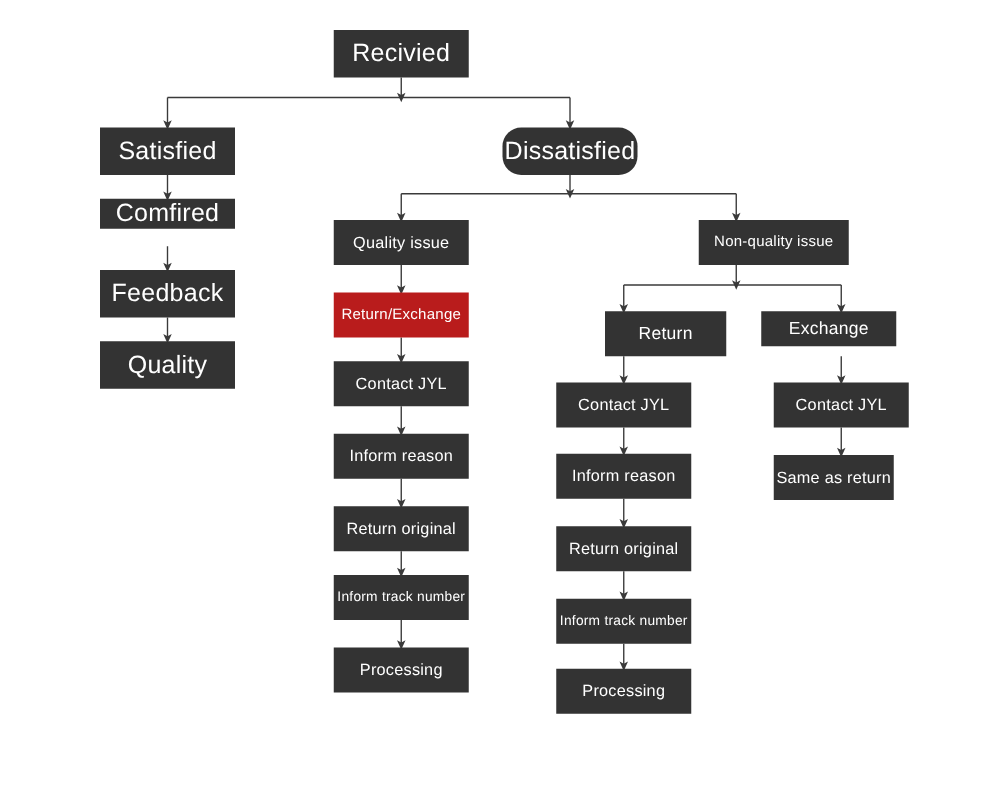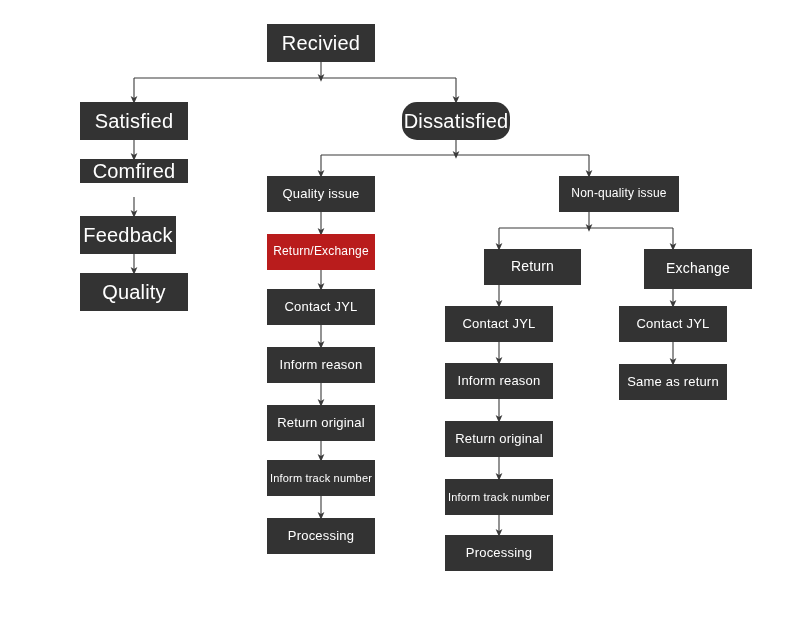--- a/index.html
+++ b/index.html
@@ -94,33 +94,33 @@
       <line x1="673" y1="285" x2="673" y2="304" marker-end="url(#ah)"></line>
       <line x1="673" y1="342" x2="673" y2="362" marker-end="url(#ah)"></line>
     </g>
   </svg>
 
   <div id="nodes">
       <div class="node fs-15" style="left: 267px; top: 24px; width: 108px; height: 38px; background: rgb(51, 51, 51); color: rgb(255, 255, 255);">Recivied</div>
       <div class="node fs-15" style="left: 80px; top: 102px; width: 108px; height: 38px; background: rgb(51, 51, 51); color: rgb(255, 255, 255);">Satisfied</div>
       <div class="node fs-15" style="left: 402px; top: 102px; width: 108px; height: 38px; background: rgb(51, 51, 51); color: rgb(255, 255, 255); border-radius: 15px;">Dissatisfied</div>
       <div class="node fs-15" style="left: 80px; top: 159px; width: 108px; height: 24px; background: rgb(51, 51, 51); color: rgb(255, 255, 255);">Comfired</div>
-      <div class="node fs-15" style="left: 80px; top: 216px; width: 96px; height: 38px; background: rgb(51, 51, 51); color: rgb(255, 255, 255);">Feedback</div>
+      <div class="node fs-15" style="left: 80px; top: 216px; width: 108px; height: 38px; background: rgb(51, 51, 51); color: rgb(255, 255, 255);">Feedback</div>
       <div class="node fs-15" style="left: 80px; top: 273px; width: 108px; height: 38px; background: rgb(51, 51, 51); color: rgb(255, 255, 255);">Quality</div>
       <div class="node fs-13" style="left: 267px; top: 176px; width: 108px; height: 36px; background: rgb(51, 51, 51); color: rgb(255, 255, 255);">Quality issue</div>
       <div class="node fs-12" style="left: 535px; top: 176px; width: 120px; height: 36px; background: rgb(51, 51, 51); color: rgb(255, 255, 255); margin-left: 24px;">Non-quality issue</div>
       <div class="node fs-12" style="left: 267px; top: 234px; width: 108px; height: 36px; background: #b91c1c; color: rgb(255, 255, 255);">Return/Exchange</div>
       <div class="node fs-13" style="left: 267px; top: 289px; width: 108px; height: 36px; background: rgb(51, 51, 51); color: rgb(255, 255, 255);">Contact JYL</div>
       <div class="node fs-13" style="left: 267px; top: 347px; width: 108px; height: 36px; background: rgb(51, 51, 51); color: rgb(255, 255, 255);">Inform reason</div>
       <div class="node fs-13" style="left: 267px; top: 405px; width: 108px; height: 36px; background: rgb(51, 51, 51); color: rgb(255, 255, 255);">Return original</div>
       <div class="node fs-11" style="left: 267px; top: 460px; width: 108px; height: 36px; background: rgb(51, 51, 51); color: rgb(255, 255, 255);">Inform track number</div>
       <div class="node fs-13" style="left: 267px; top: 518px; width: 108px; height: 36px; background: rgb(51, 51, 51); color: rgb(255, 255, 255);">Processing</div>
       <div class="node fs-14" style="left: 445px; top: 249px; width: 97px; height: 36px; background: rgb(51, 51, 51); color: rgb(255, 255, 255); margin-left: 39px;">Return</div>
-      <div class="node fs-14" style="left: 644px; top: 249px; width: 108px; height: 40px; background: rgb(51, 51, 51); color: rgb(255, 255, 255);">Exchange</div>
+      <div class="node fs-14" style="left: 609px; top: 249px; width: 108px; height: 28px; background: rgb(51, 51, 51); color: rgb(255, 255, 255);">Exchange</div>
       <div class="node fs-13" style="left: 445px; top: 306px; width: 108px; height: 36px; background: rgb(51, 51, 51); color: rgb(255, 255, 255);">Contact JYL</div>
       <div class="node fs-13" style="left: 619px; top: 306px; width: 108px; height: 36px; background: rgb(51, 51, 51); color: rgb(255, 255, 255);">Contact JYL</div>
       <div class="node fs-13" style="left: 445px; top: 363px; width: 108px; height: 36px; background: rgb(51, 51, 51); color: rgb(255, 255, 255);">Inform reason</div>
-      <div class="node fs-13" style="left: 619px; top: 364px; width: 108px; height: 36px; background: rgb(51, 51, 51); color: rgb(255, 255, 255);">Same as return</div>
+      <div class="node fs-13" style="left: 619px; top: 364px; width: 96px; height: 36px; background: rgb(51, 51, 51); color: rgb(255, 255, 255);">Same as return</div>
       <div class="node fs-13" style="left: 445px; top: 421px; width: 108px; height: 36px; background: rgb(51, 51, 51); color: rgb(255, 255, 255);">Return original</div>
       <div class="node fs-11" style="left: 445px; top: 479px; width: 108px; height: 36px; background: rgb(51, 51, 51); color: rgb(255, 255, 255);">Inform track number</div>
       <div class="node fs-13" style="left: 445px; top: 535px; width: 108px; height: 36px; background: rgb(51, 51, 51); color: rgb(255, 255, 255);">Processing</div>
     </div>
 </div>
 
 </body></html>

